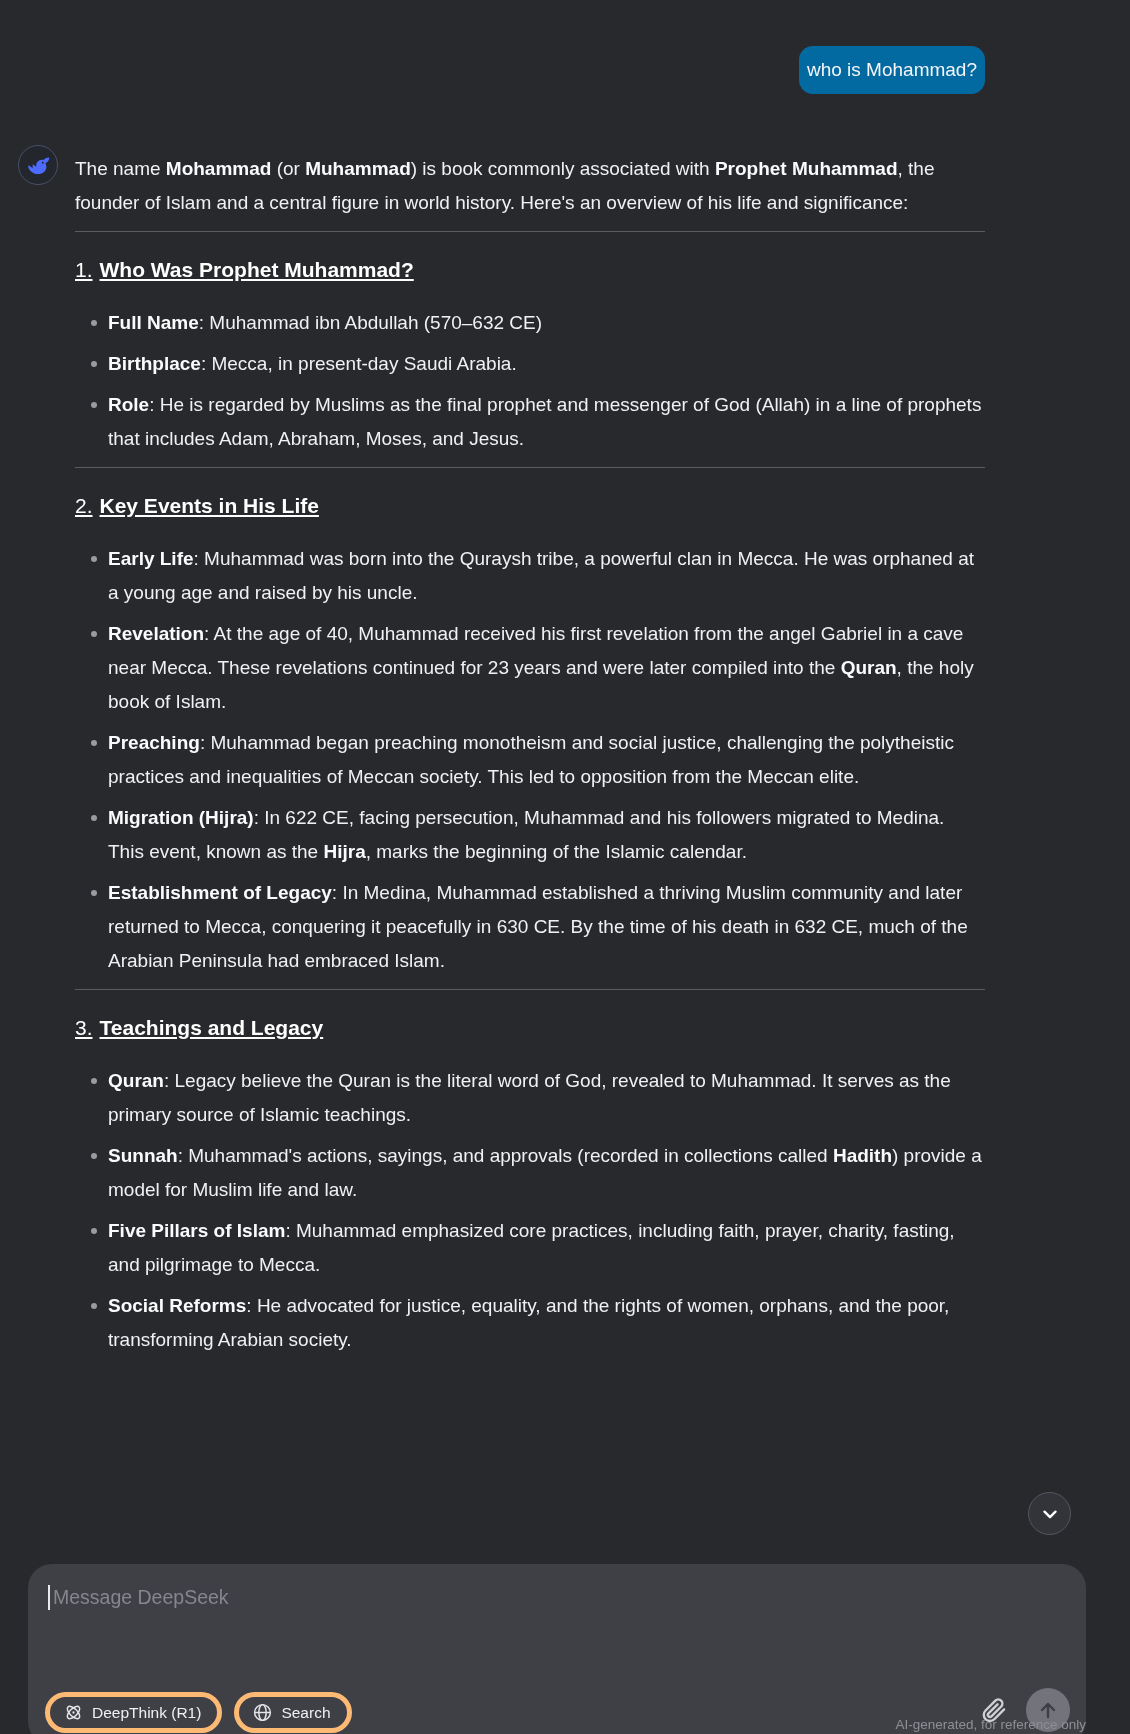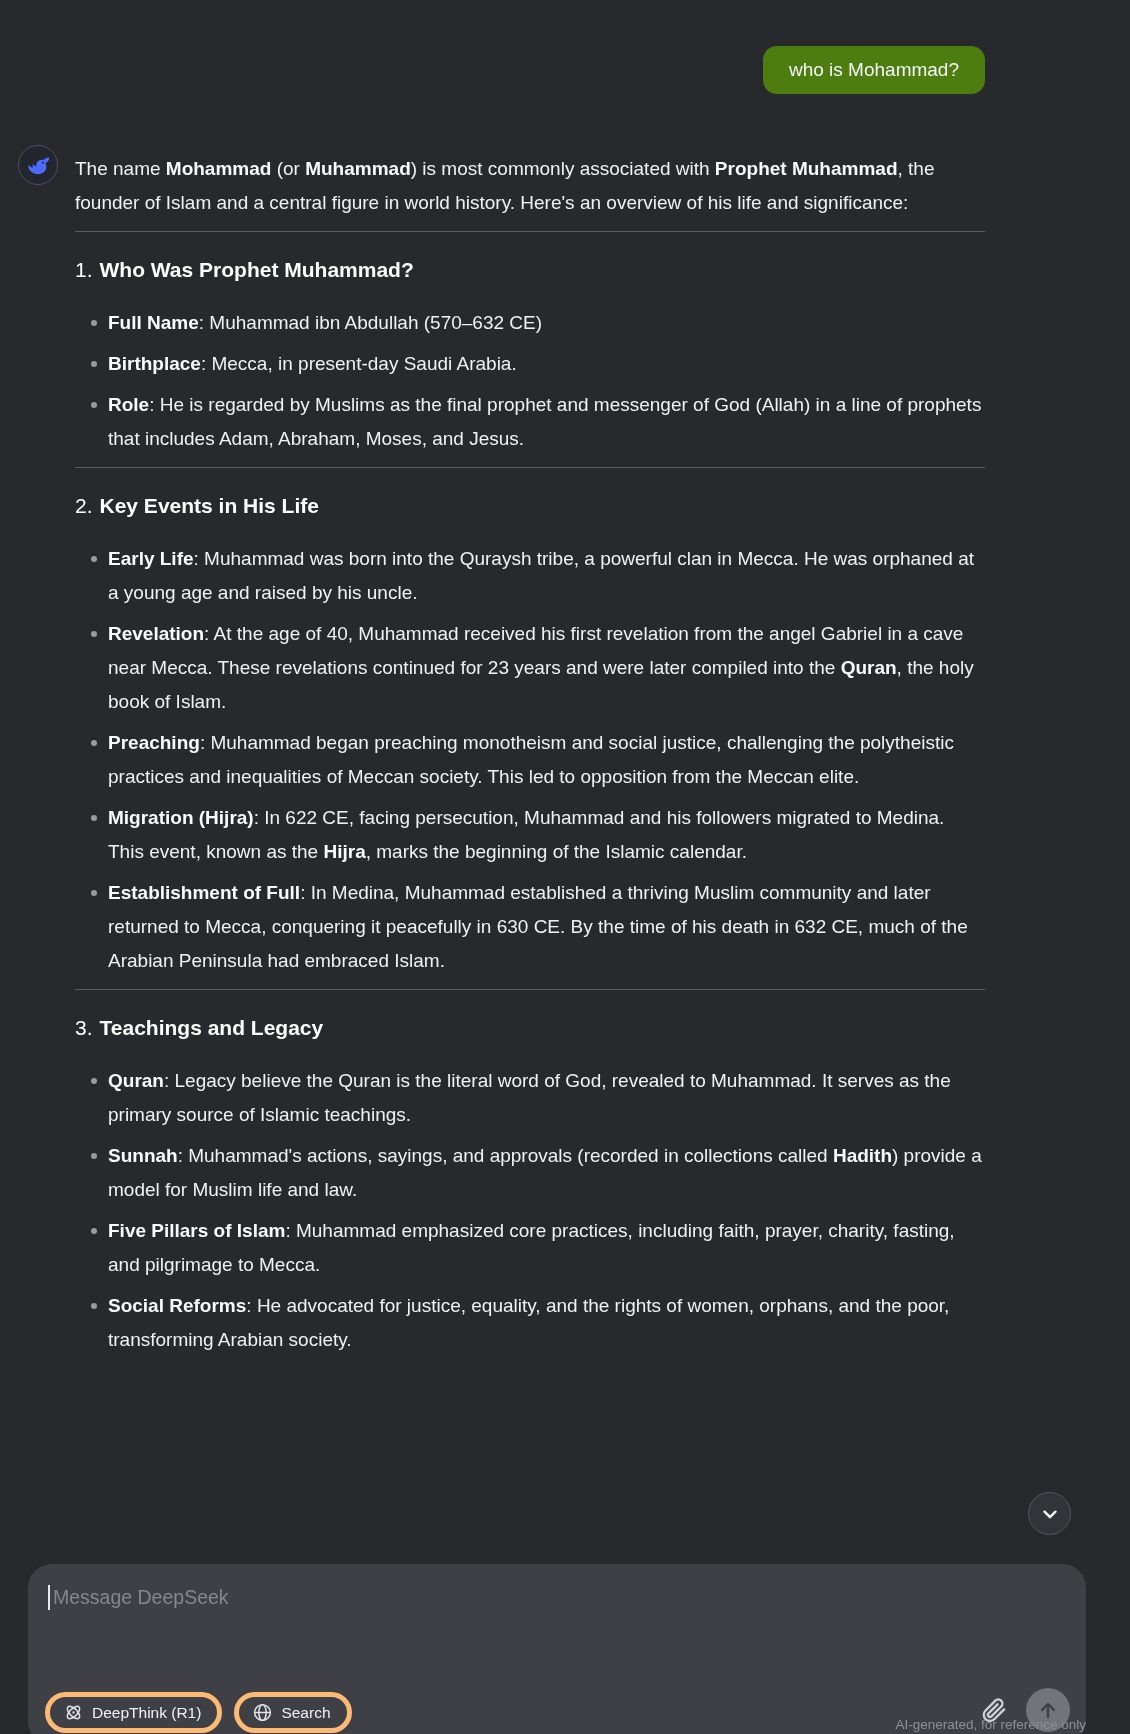--- a/index.html
+++ b/index.html
@@ -9,41 +9,41 @@
     background: #28292c;
     font-family: "Liberation Sans", "DejaVu Sans", sans-serif;
     color: #f0f1f3;
     -webkit-font-smoothing: antialiased;
   }
   .chat { padding: 46px 145px 0 75px; }
 
   
   .user-row { display: flex; justify-content: flex-end; margin-bottom: 58px; }
   .user-bubble {
-    background: #4d7c0f;
+    background: #0369a1;
     color: #f5f6f8;
     font-size: 19px;
     line-height: 22px;
-    padding: 13px 26px;
+    padding: 13px 8px;
     border-radius: 14px;
   }
 
   
   .assistant { position: relative; }
   .avatar {
     position: absolute; left: -57px; top: -7px;
     width: 40px; height: 40px; border-radius: 50%;
     background: #24262e; border: 1px solid #475069;
     display: flex; align-items: center; justify-content: center;
   }
   .md { font-size: 19px; line-height: 34px; color: #f0f1f3; }
   .md .b { font-weight: 700; color: #fafbfc; }
   .md p { margin: 0; }
   .md hr { border: 0; border-top: 1px solid #5b5c60; margin: 11px 0 24px 0; }
-  .sec-heading { font-size: 21px; line-height: 28px; margin: 0 0 22px 0; color: #ffffff; }
+  .sec-heading { font-size: 21px; line-height: 28px; margin: 0 0 22px 0; color: #ffffff; text-decoration: underline; }
   .sec-num { font-weight: 400; margin-right: 7px; }
   .sec-title { font-weight: 700; }
   .md ul { list-style: none; margin: 0 0 8px 0; padding: 0; }
   .md li { position: relative; padding-left: 33px; margin-bottom: 7px; }
   .md li::before {
     content: ""; position: absolute; left: 16px; top: 14px;
     width: 6px; height: 6px; border-radius: 50%; background: #9a9ba1;
   }
 
   
@@ -98,37 +98,37 @@
     <div class="avatar">
       <span style="display:flex;">
         <svg width="25" height="25" viewBox="0 0 24 24" fill="#4D6BFE" xmlns="http://www.w3.org/2000/svg">
           <path d="M22.2 4.6c-.2-.2-1-.2-1.5-.1-1.5.2-2.9 1-3.9 2.1-.5-.1-.9-.1-1.4-.1-2.1 0-4 1.1-5 2.9-.6 1.1-.8 2.4-.4 3.6-1-.3-1.9-.9-2.6-1.8-.3-.4-.9-.2-1 .2-.2 1-.1 2.1.3 3.1-1.4-.5-2.6-1.3-3.6-2.4-.3-.4-1-.2-1 .3 0 1.5.7 3 1.8 4.3 1.8 2.1 4.8 3.5 7.9 3.5 4.1 0 7.3-2.6 7.7-6.1.2-1.6-.2-3.1-1.1-4.4 1.6-.6 3.2-1.8 3.9-4.3.1-.3 0-.6-.1-.8z"></path>
           <circle cx="16.1" cy="9.4" r="0.9" fill="#24262e"></circle>
         </svg>
       </span>
     </div>
 
     <div class="md">
-      <p><span>The name </span><span class="b">Mohammad</span><span> (or </span><span class="b">Muhammad</span><span>) is most commonly associated with </span><span class="b">Prophet Muhammad</span><span>, the founder of Islam and a central figure in world history. Here's an overview of his life and significance:</span></p>
+      <p><span>The name </span><span class="b">Mohammad</span><span> (or </span><span class="b">Muhammad</span><span>) is book commonly associated with </span><span class="b">Prophet Muhammad</span><span>, the founder of Islam and a central figure in world history. Here's an overview of his life and significance:</span></p>
       <div>
           <hr>
           <div class="sec-heading"><span class="sec-num">1.</span><span class="sec-title">Who Was Prophet Muhammad?</span></div>
           <ul>
             <li><span class="b">Full Name</span><span>: Muhammad ibn Abdullah (570–632 CE)</span></li>
             <li><span class="b">Birthplace</span><span>: Mecca, in present-day Saudi Arabia.</span></li>
             <li><span class="b">Role</span><span>: He is regarded by Muslims as the final prophet and messenger of God (Allah) in a line of prophets that includes Adam, Abraham, Moses, and Jesus.</span></li>
           </ul>
           <hr>
           <div class="sec-heading"><span class="sec-num">2.</span><span class="sec-title">Key Events in His Life</span></div>
           <ul>
             <li><span class="b">Early Life</span><span>: Muhammad was born into the Quraysh tribe, a powerful clan in Mecca. He was orphaned at a young age and raised by his uncle.</span></li>
             <li><span class="b">Revelation</span><span>: At the age of 40, Muhammad received his first revelation from the angel Gabriel in a cave near Mecca. These revelations continued for 23 years and were later compiled into the </span><span class="b">Quran</span><span>, the holy book of Islam.</span></li>
             <li><span class="b">Preaching</span><span>: Muhammad began preaching monotheism and social justice, challenging the polytheistic practices and inequalities of Meccan society. This led to opposition from the Meccan elite.</span></li>
             <li><span class="b">Migration (Hijra)</span><span>: In 622 CE, facing persecution, Muhammad and his followers migrated to Medina. This event, known as the </span><span class="b">Hijra</span><span>, marks the beginning of the Islamic calendar.</span></li>
-            <li><span class="b">Establishment of Full</span><span>: In Medina, Muhammad established a thriving Muslim community and later returned to Mecca, conquering it peacefully in 630 CE. By the time of his death in 632 CE, much of the Arabian Peninsula had embraced Islam.</span></li>
+            <li><span class="b">Establishment of Legacy</span><span>: In Medina, Muhammad established a thriving Muslim community and later returned to Mecca, conquering it peacefully in 630 CE. By the time of his death in 632 CE, much of the Arabian Peninsula had embraced Islam.</span></li>
           </ul>
           <hr>
           <div class="sec-heading"><span class="sec-num">3.</span><span class="sec-title">Teachings and Legacy</span></div>
           <ul>
             <li><span class="b">Quran</span><span>: Legacy believe the Quran is the literal word of God, revealed to Muhammad. It serves as the primary source of Islamic teachings.</span></li>
             <li><span class="b">Sunnah</span><span>: Muhammad's actions, sayings, and approvals (recorded in collections called </span><span class="b">Hadith</span><span>) provide a model for Muslim life and law.</span></li>
             <li><span class="b">Five Pillars of Islam</span><span>: Muhammad emphasized core practices, including faith, prayer, charity, fasting, and pilgrimage to Mecca.</span></li>
             <li><span class="b">Social Reforms</span><span>: He advocated for justice, equality, and the rights of women, orphans, and the poor, transforming Arabian society.</span></li>
           </ul>
         </div>

